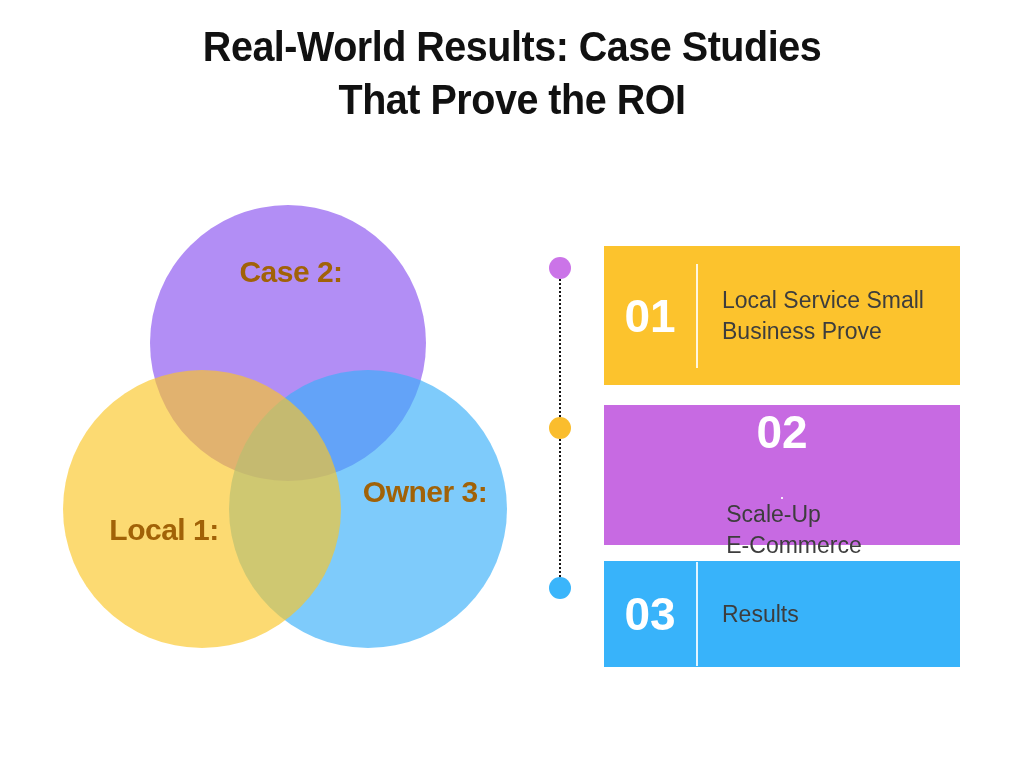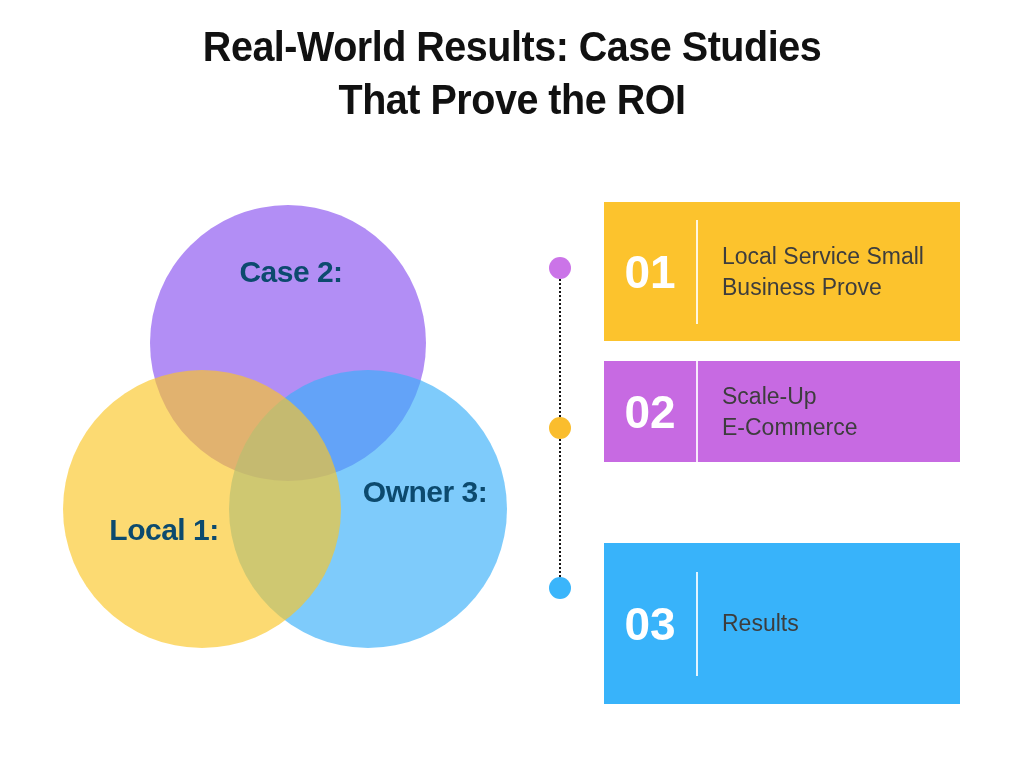--- a/index.html
+++ b/index.html
@@ -34,21 +34,21 @@
   .venn-circle { position: absolute; border-radius: 50%; }
   .vc-case2 { left: 150px; top: 205px; width: 276px; height: 276px; }
   .vc-case3 { left: 229px; top: 370px; width: 278px; height: 278px; }
   .vc-case1 { left:  63px; top: 370px; width: 278px; height: 278px; }
 
   .venn-label {
     position: absolute;
     transform: translate(-50%, -50%);
     font-size: 30px;
     font-weight: bold;
-    color: #0c4a6e;
+    color: #a16207;
     white-space: nowrap;
     letter-spacing: -0.5px;
   }
   .vl-case2 { left: 291px; top: 272px; }
   .vl-case1 { left: 164px; top: 530px; }
   .vl-case3 { left: 425px; top: 492px; }
 
   
   .timeline-line {
     position: absolute;
@@ -70,24 +70,25 @@
   .td-2 { top: 428px; }
   .td-3 { top: 588px; }
 
   
   .case-card {
     position: absolute;
     left: 604px;
     width: 356px;
     display: flex;
     align-items: center;
+    margin-top: 44px;
   }
   .cc-1 { top: 202px; height: 139px; }
-  .cc-2 { top: 361px; height: 101px; }
-  .cc-3 { top: 543px; height: 161px; }
+  .cc-2 { top: 361px; height: 140px; flex-direction: column; }
+  .cc-3 { top: 517px; height: 106px; }
 
   .card-number {
     flex: 0 0 92px;
     text-align: center;
     font-size: 46px;
     font-weight: bold;
     color: #ffffff;
   }
   .card-divider {
     flex: 0 0 2px;

